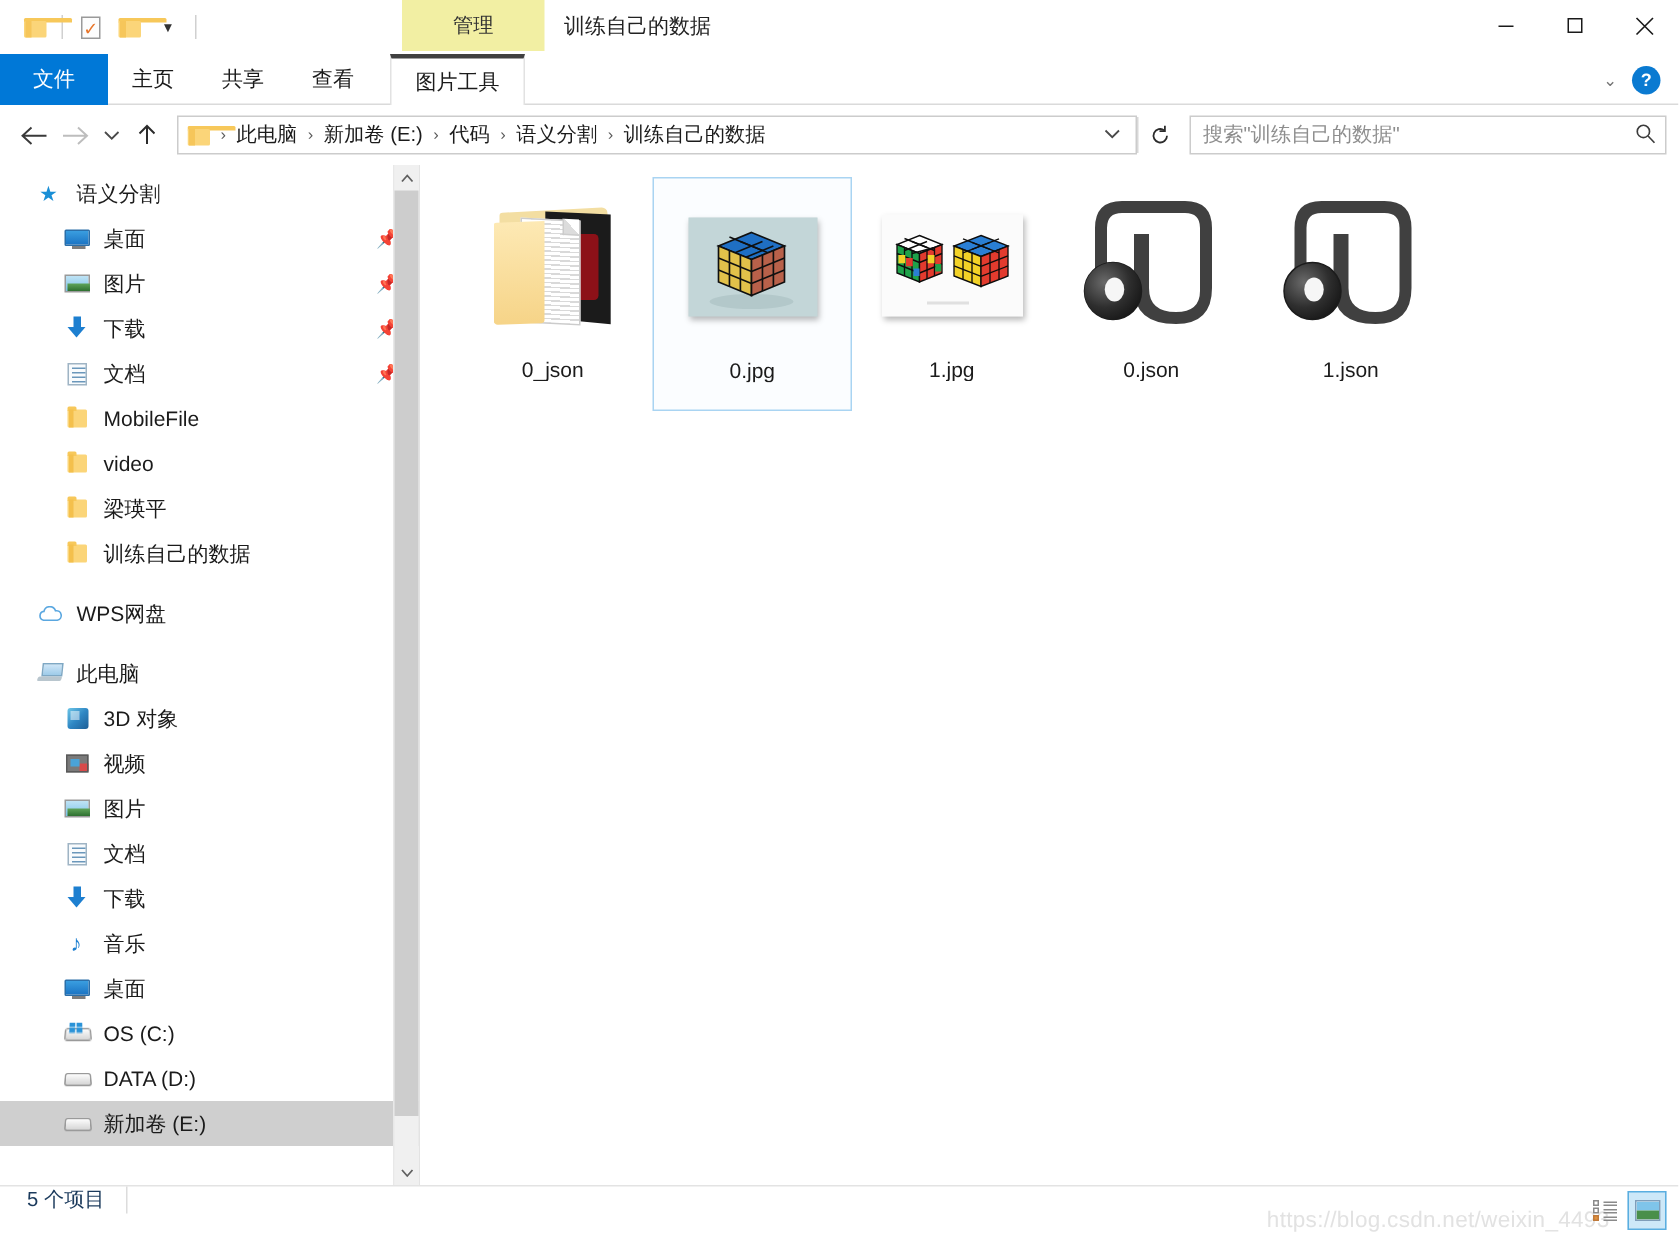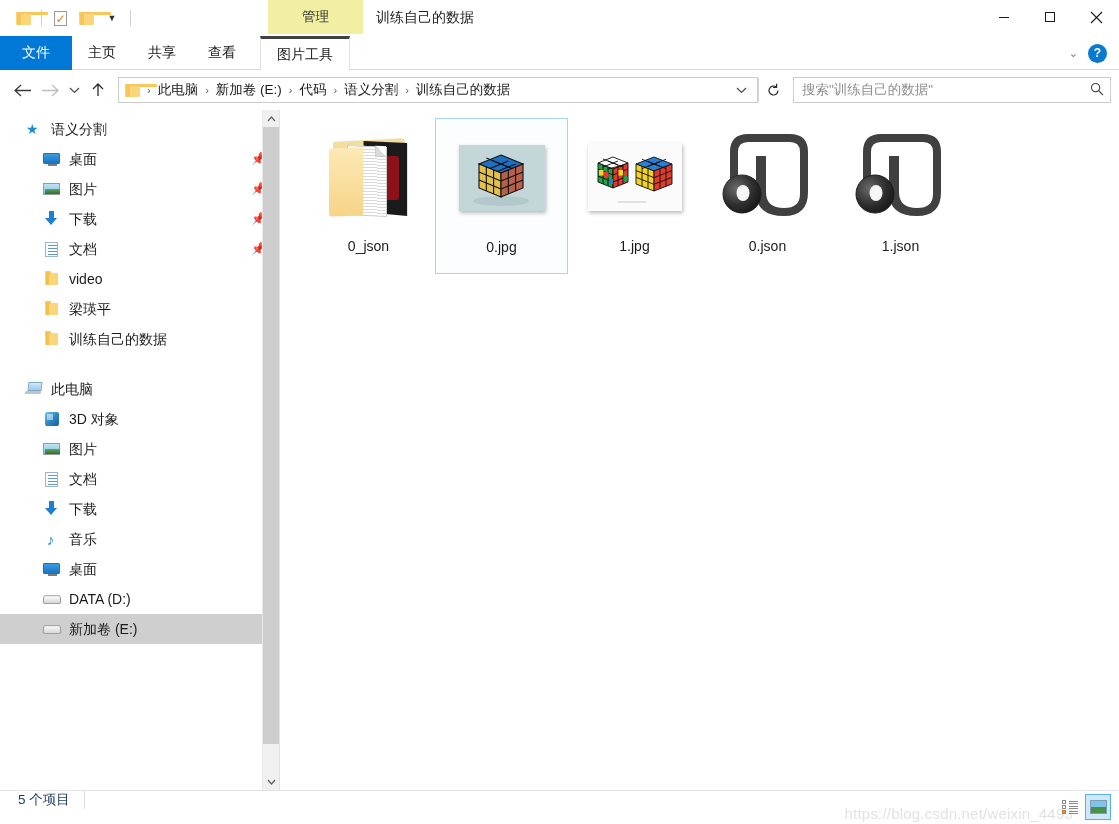--- a/index.html
+++ b/index.html
@@ -563,37 +563,53 @@
           <span class="nav-ico">
               <span class="ico-doc"></span>
             </span>
           <span class="nav-label">文档</span>
           <span class="pin">📌</span>
         </div>
         <div class="nav-row child">
           <span class="nav-ico">
               <span class="ico-folder"></span>
             </span>
+          <span class="nav-label">MobileFile</span>
+        </div>
+        <div class="nav-row child">
+          <span class="nav-ico">
+              <span class="ico-folder"></span>
+            </span>
           <span class="nav-label">video</span>
         </div>
         <div class="nav-row child">
           <span class="nav-ico">
               <span class="ico-folder"></span>
             </span>
           <span class="nav-label">梁瑛平</span>
         </div>
         <div class="nav-row child">
           <span class="nav-ico">
               <span class="ico-folder"></span>
             </span>
           <span class="nav-label">训练自己的数据</span>
         </div>
 
         <div class="nav-gap"></div>
 
+        <div class="nav-row root">
+          <span class="nav-ico">
+            <span class="ico-cloud">
+              <svg width="17" height="11" viewBox="0 0 17 11">
+                  <path d="M4 9.5 A3 3 0 0 1 4.3 3.6 A4 4 0 0 1 12 3.2 A2.8 2.8 0 0 1 13.2 9.5 Z" fill="none" stroke="#5aa7e0" stroke-width="1.1"></path>
+                </svg>
+            </span>
+          </span>
+          <span class="nav-label">WPS网盘</span>
+        </div>
 
         <div class="nav-gap"></div>
 
         <div class="nav-row root">
           <span class="nav-ico">
               <span class="ico-pc">
                 <span class="scr"></span>
                 <span class="base"></span>
               </span>
             </span>
@@ -601,20 +617,26 @@
         </div>
 
         <div class="nav-row child">
           <span class="nav-ico">
               <span class="ico-3d"></span>
             </span>
           <span class="nav-label">3D 对象</span>
         </div>
         <div class="nav-row child">
           <span class="nav-ico">
+              <span class="ico-video"></span>
+            </span>
+          <span class="nav-label">视频</span>
+        </div>
+        <div class="nav-row child">
+          <span class="nav-ico">
               <span class="ico-picture"></span>
             </span>
           <span class="nav-label">图片</span>
         </div>
         <div class="nav-row child">
           <span class="nav-ico">
               <span class="ico-doc"></span>
             </span>
           <span class="nav-label">文档</span>
         </div>
@@ -631,20 +653,26 @@
           <span class="nav-ico">
               <span class="ico-music">♪</span>
             </span>
           <span class="nav-label">音乐</span>
         </div>
         <div class="nav-row child">
           <span class="nav-ico">
               <span class="ico-monitor"></span>
             </span>
           <span class="nav-label">桌面</span>
+        </div>
+        <div class="nav-row child">
+          <span class="nav-ico">
+              <span class="ico-drive ico-drive-os"></span>
+            </span>
+          <span class="nav-label">OS (C:)</span>
         </div>
         <div class="nav-row child">
           <span class="nav-ico">
               <span class="ico-drive"></span>
             </span>
           <span class="nav-label">DATA (D:)</span>
         </div>
         <div class="nav-row child selected">
           <span class="nav-ico">
               <span class="ico-drive"></span>

